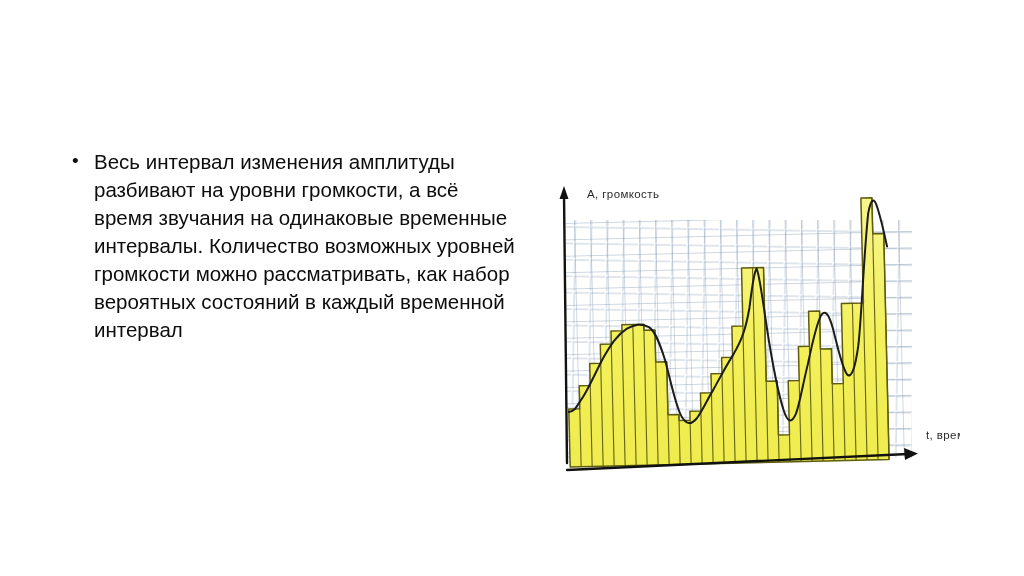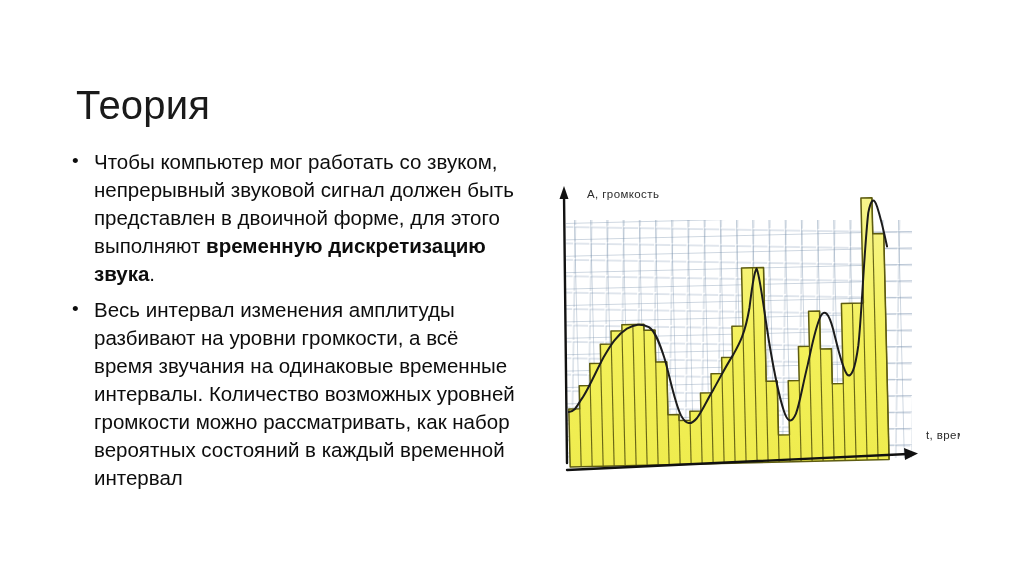--- a/index.html
+++ b/index.html
@@ -80,27 +80,23 @@
     fill: #2b2b2b;
     font-size: 11.5px;
     letter-spacing: 0.4px;
   }
 </style>
 </head>
 <body>
 
 <div class="slide">
 
-  <h1 class="slide-title">Теория</h1>
 
   <div class="body-col">
     <ul class="bullet-list">
-      <li class="bullet-item">
-        <span>Чтобы компьютер мог работать со звуком, непрерывный звуковой сигнал должен быть представлен в двоичной форме, для этого выполняют </span><b>временную дискретизацию звука</b><span>.</span>
-      </li>
       <li class="bullet-item">
         <span>Весь интервал изменения амплитуды разбивают на уровни громкости, а всё время звучания на одинаковые временные интервалы. Количество возможных уровней громкости можно рассматривать, как набор вероятных состояний в каждый временной интервал</span>
       </li>
     </ul>
   </div>
 
   <div class="figure">
     <svg width="420" height="330" viewBox="0 0 420 330" xmlns="http://www.w3.org/2000/svg">
       <defs>
         <pattern id="graphpaper" width="16.2" height="16.4" patternUnits="userSpaceOnUse" patternTransform="rotate(-1.4)">

